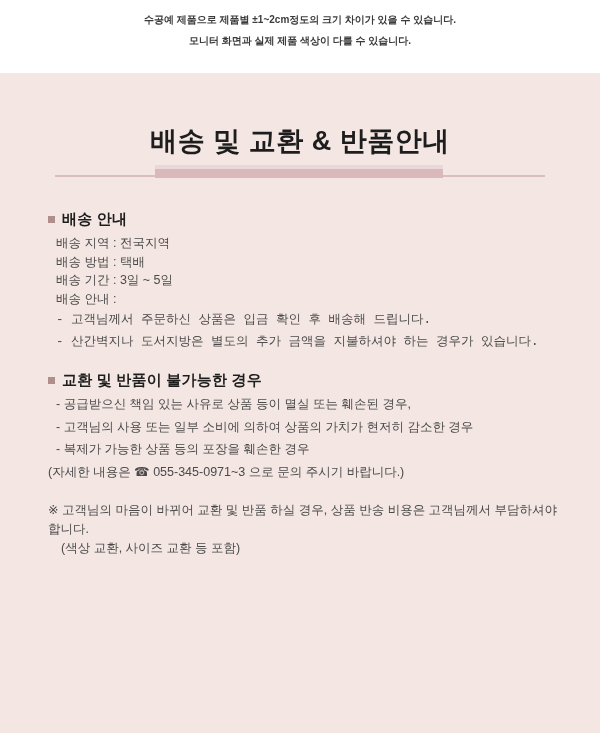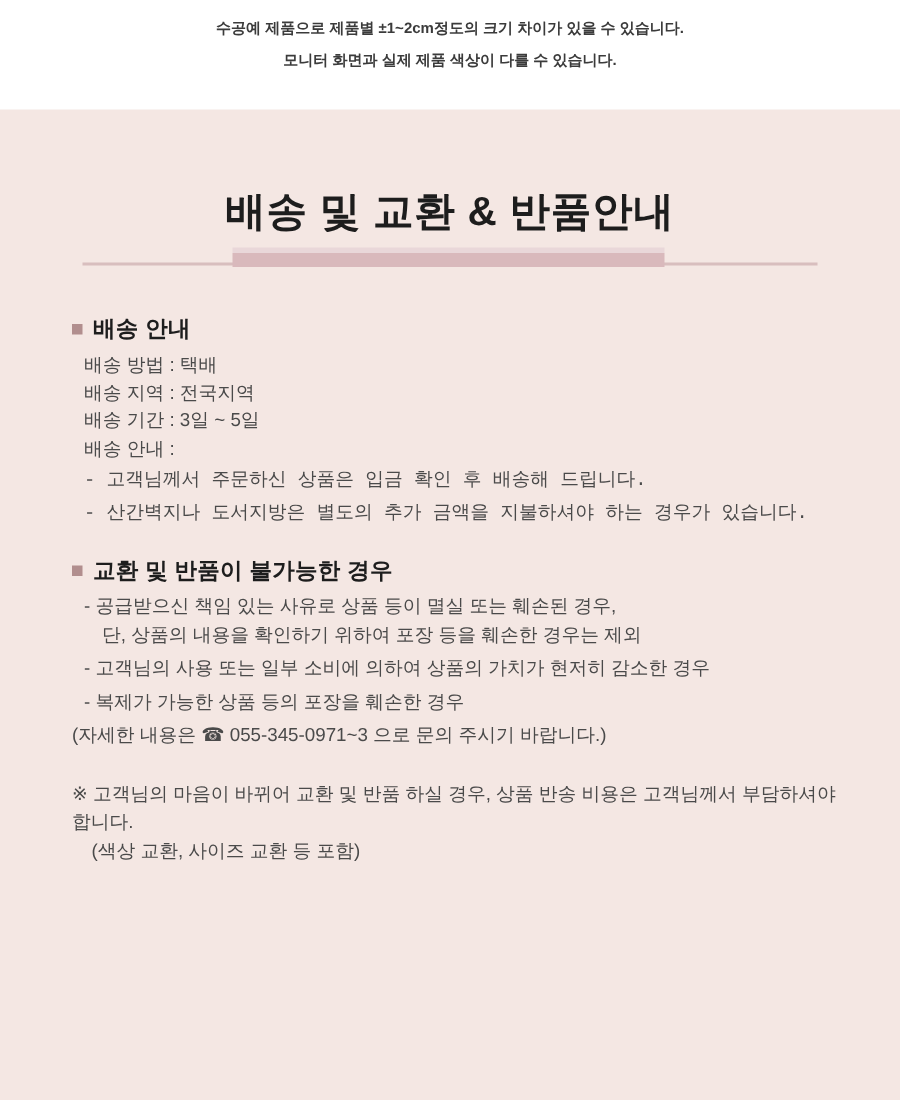--- a/index.html
+++ b/index.html
@@ -80,36 +80,35 @@
       <div class="bar"></div>
     </div>
 
     <div class="content">
 
       <div class="section s1">
         <div class="sec-head">
           <span class="bullet"></span>
           <span class="sec-title">배송 안내</span>
         </div>
+        <p class="line">배송 지역 : 전국지역</p>
         <p class="line">배송 방법 : 택배</p>
-        <p class="line">배송 지역 : 전국지역</p>
         <p class="line">배송 기간 : 3일 ~ 5일</p>
         <p class="line">배송 안내 :</p>
         <p class="line mt">- 고객님께서 주문하신 상품은 입금 확인 후 배송해 드립니다.</p>
         <p class="line mt">- 산간벽지나 도서지방은 별도의 추가 금액을 지불하셔야 하는 경우가 있습니다.</p>
       </div>
 
 
       <div class="section s3">
         <div class="sec-head">
           <span class="bullet"></span>
           <span class="sec-title">교환 및 반품이 불가능한 경우</span>
         </div>
         <p class="line">- 공급받으신 책임 있는 사유로 상품 등이 멸실 또는 훼손된 경우,</p>
-        <p class="line cont">단, 상품의 내용을 확인하기 위하여 포장 등을 훼손한 경우는 제외</p>
         <p class="line mt4">- 고객님의 사용 또는 일부 소비에 의하여 상품의 가치가 현저히 감소한 경우</p>
         <p class="line mt4">- 복제가 가능한 상품 등의 포장을 훼손한 경우</p>
         <p class="phone-note">(자세한 내용은 ☎ 055-345-0971~3 으로 문의 주시기 바랍니다.)</p>
       </div>
 
       <div class="footer-note">
         <p class="l1">※ 고객님의 마음이 바뀌어 교환 및 반품 하실 경우, 상품 반송 비용은 고객님께서 부담하셔야 합니다.</p>
         <p class="l2">(색상 교환, 사이즈 교환 등 포함)</p>
       </div>
 

